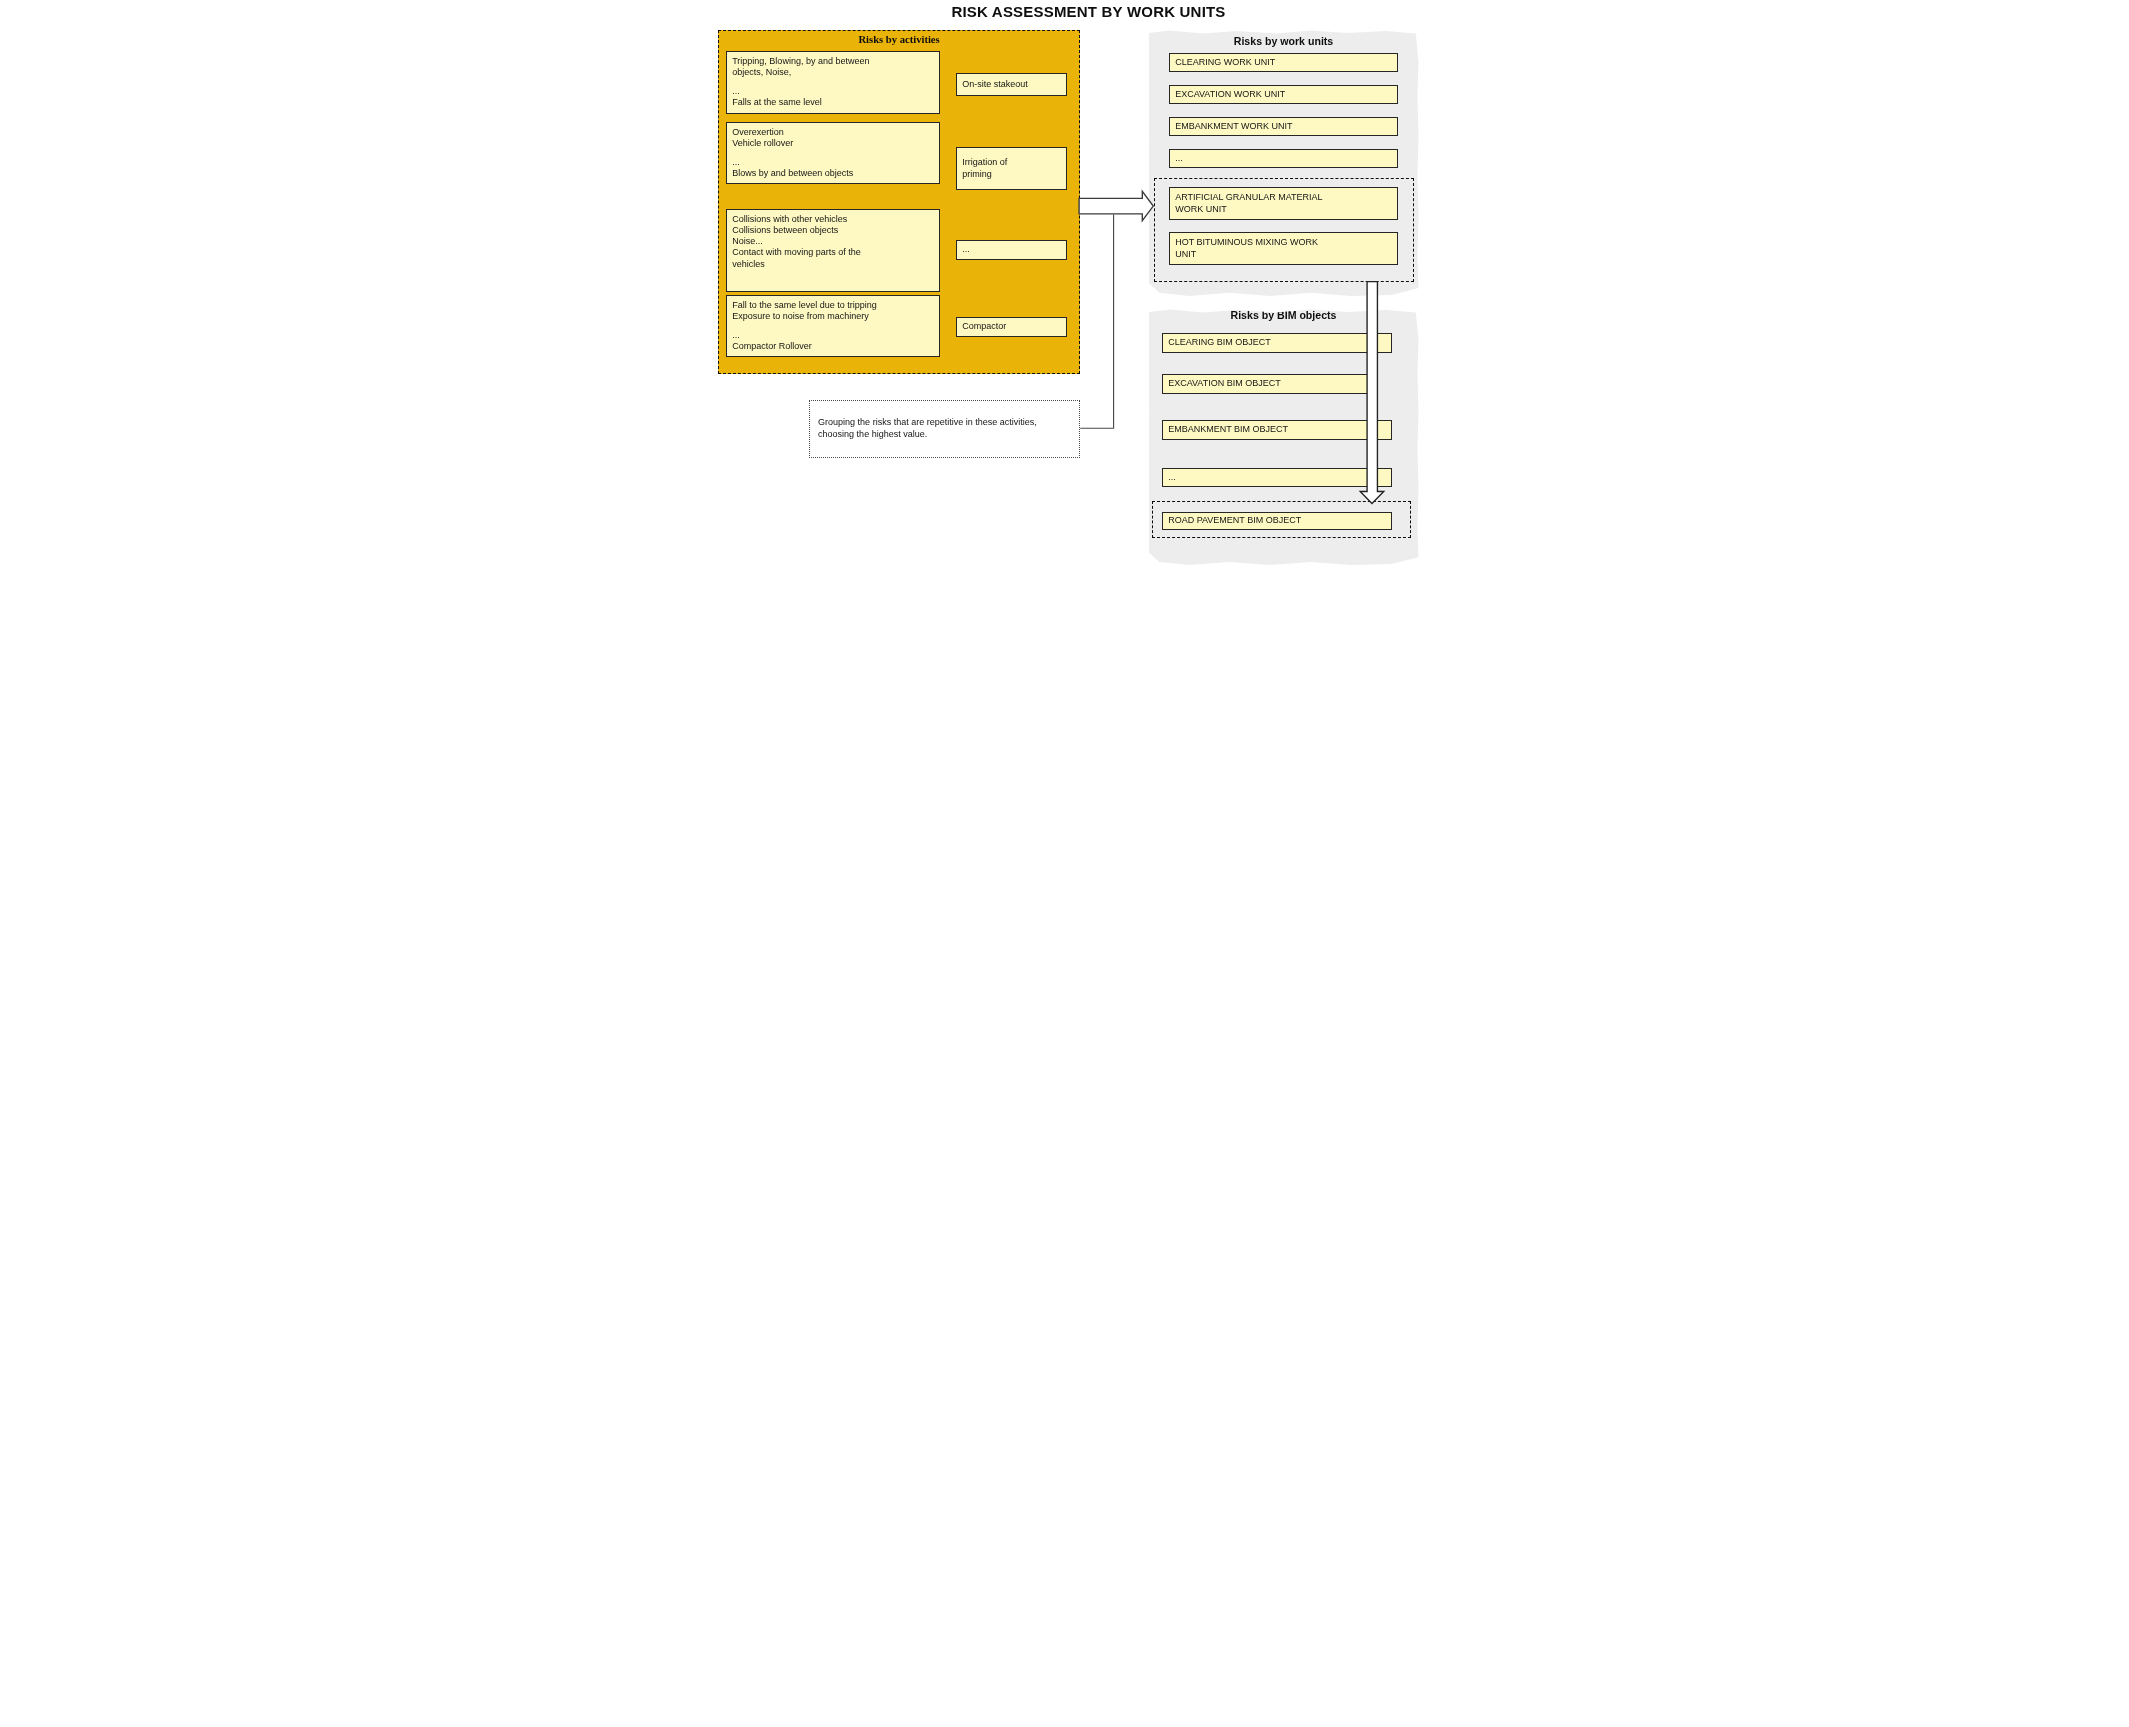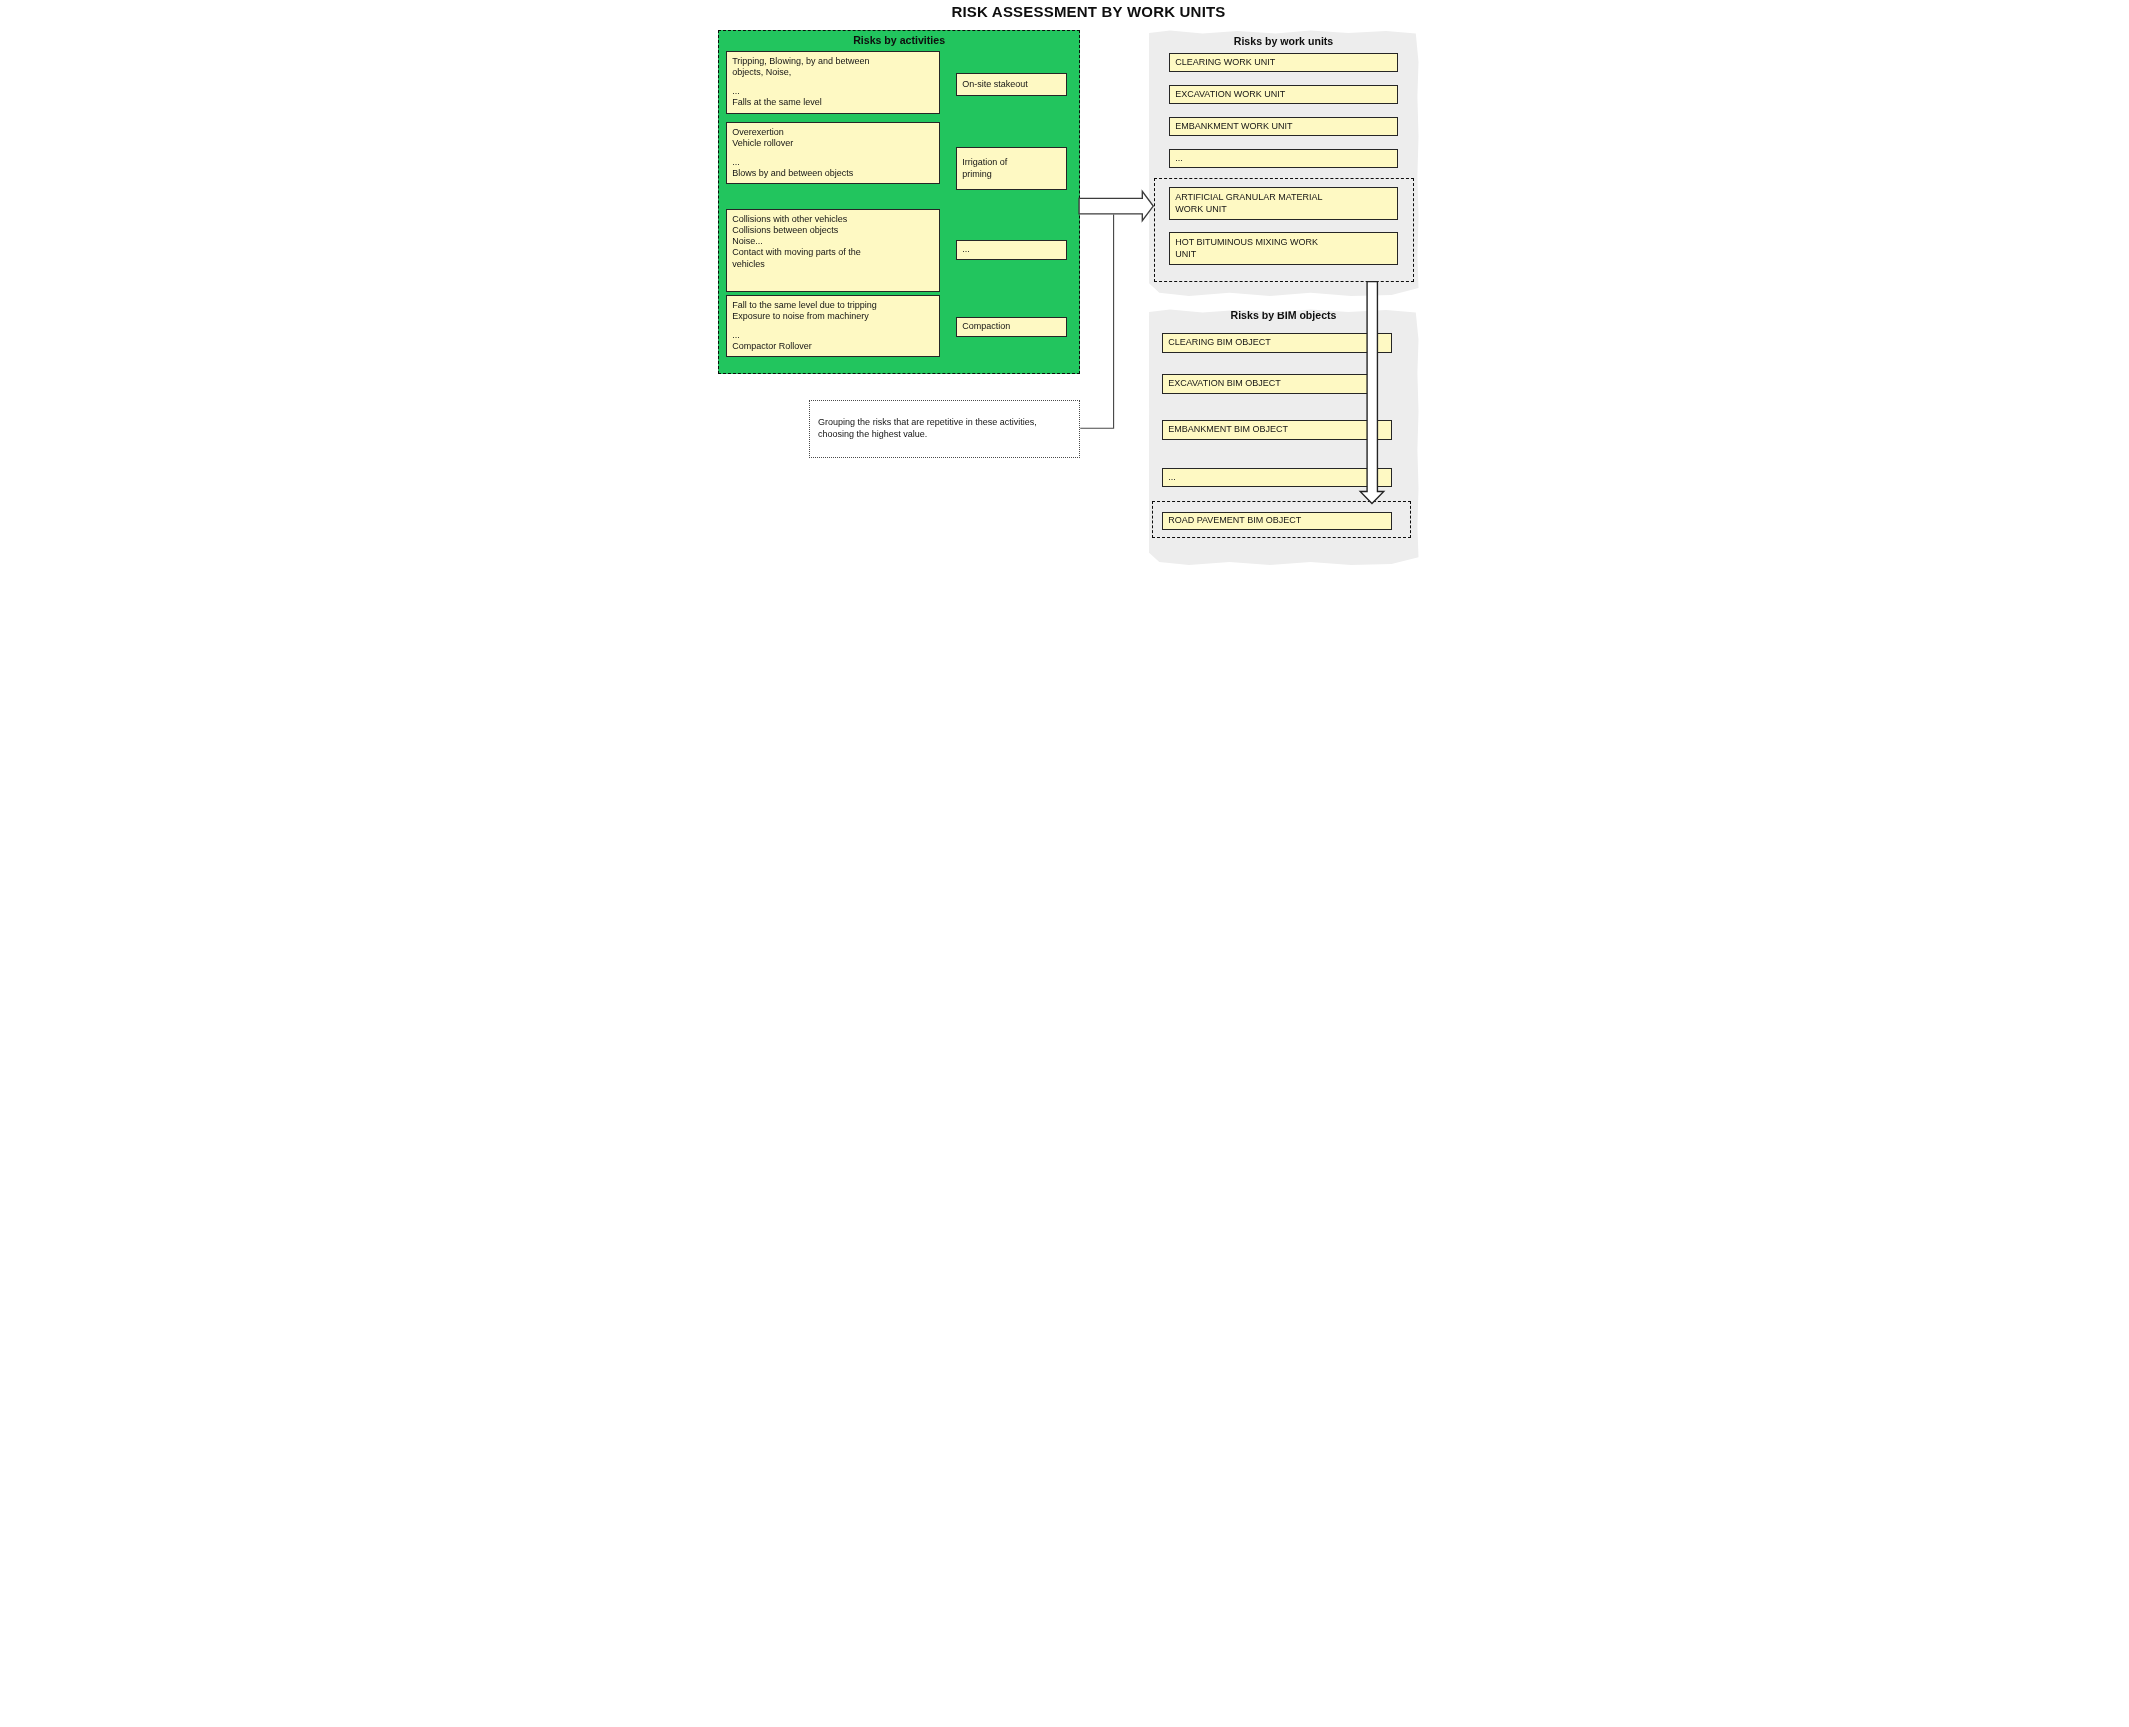--- a/index.html
+++ b/index.html
@@ -12,21 +12,21 @@
     background:#ffffff;
     font-family: "Liberation Sans", "DejaVu Sans", sans-serif;
     color:#161616;
     overflow: hidden;
   }
   .title {
     position:absolute; left:379px; top:2.9px; transform:translateX(-50%);
     font-size:15px; font-weight:bold; letter-spacing:0.2px; white-space:nowrap; color:#0e0e0e;
   }
   .panel { position:absolute; }
-  .dashed-panel { border:1.7px dashed #0c0c0c; background:#22c55e; }
+  .dashed-panel { border:1.7px dashed #0c0c0c; background:#eab308;font-family:Liberation Serif, serif; }
   .gray-panel {
     background:#ededed;
     clip-path: polygon(0.6px 2.9px, 8% 0.6px, 20% 3.4px, 33% 1.1px, 47% 3.4px, 60% 0.6px, 74% 2.9px, 88% 1.1px, 99% 3.4px,
       100% 12%, 99.6% 25%, 100% 40%, 99.6% 55%, 100% 70%, 99.6% 85%, 100% 97%,
       90% 99.6%, 75% 100%, 60% 98.8%, 45% 100%, 30% 98.8%, 15% 100%, 4% 98.8%, 0 95%,
       0.6px 80%, 0 60%, 0.6px 40%, 0 20%);
   }
   .panel-header { text-align:center; font-weight:bold; font-size:10.6px; color:#0e0e0e; }
   #panel-activities .panel-header { margin-top:2.9px; }
   #panel-wu .panel-header { margin-top:5.2px; }
@@ -122,21 +122,21 @@
       <div>On-site stakeout</div>
     </div>
   <div class="abox vcenter" id="al2">
       <div>Irrigation of</div>
       <div>priming</div>
     </div>
   <div class="abox vcenter" id="al3">
       <div>...</div>
     </div>
   <div class="abox vcenter" id="al4">
-      <div>Compaction</div>
+      <div>Compactor</div>
     </div>
 
   <div id="note">
     <span>Grouping the risks that are repetitive in these activities, choosing the highest value.</span>
   </div>
 
   <div class="panel gray-panel" id="panel-wu">
     <div class="panel-header">Risks by work units</div>
   </div>
   <div class="abox vcenter" id="wu1">CLEARING WORK UNIT</div>

